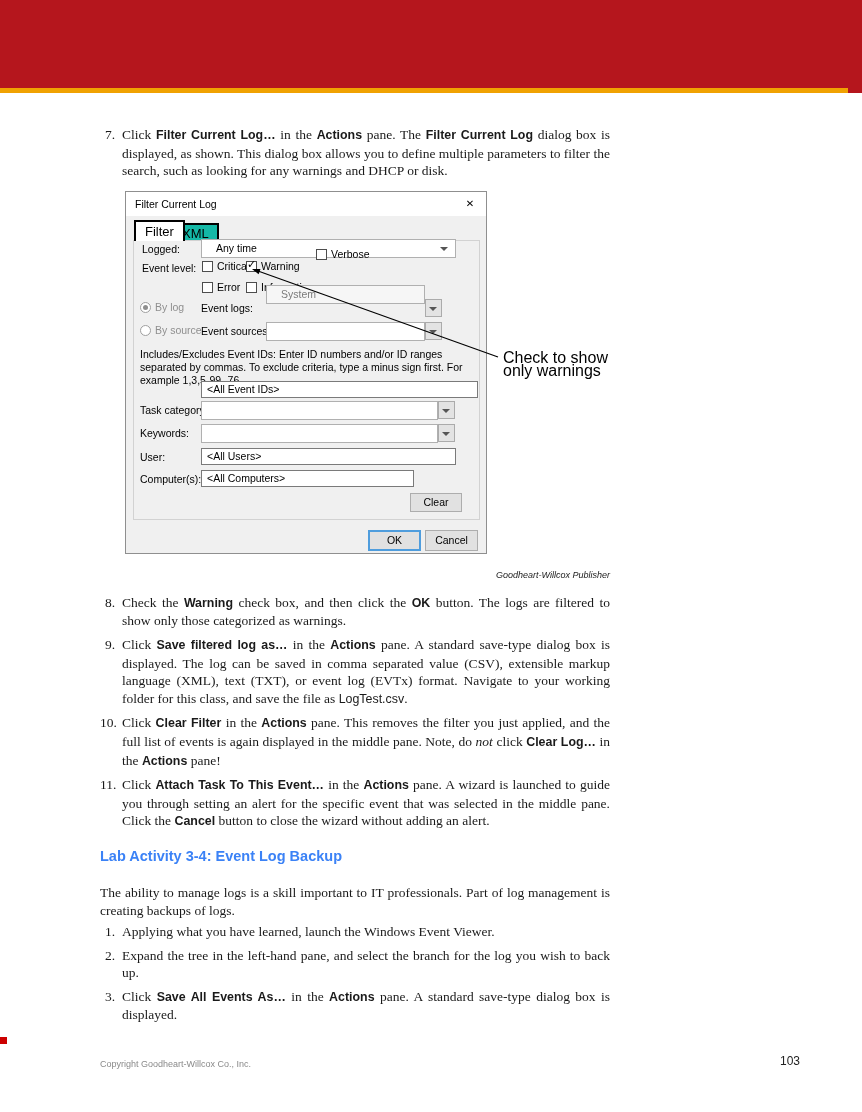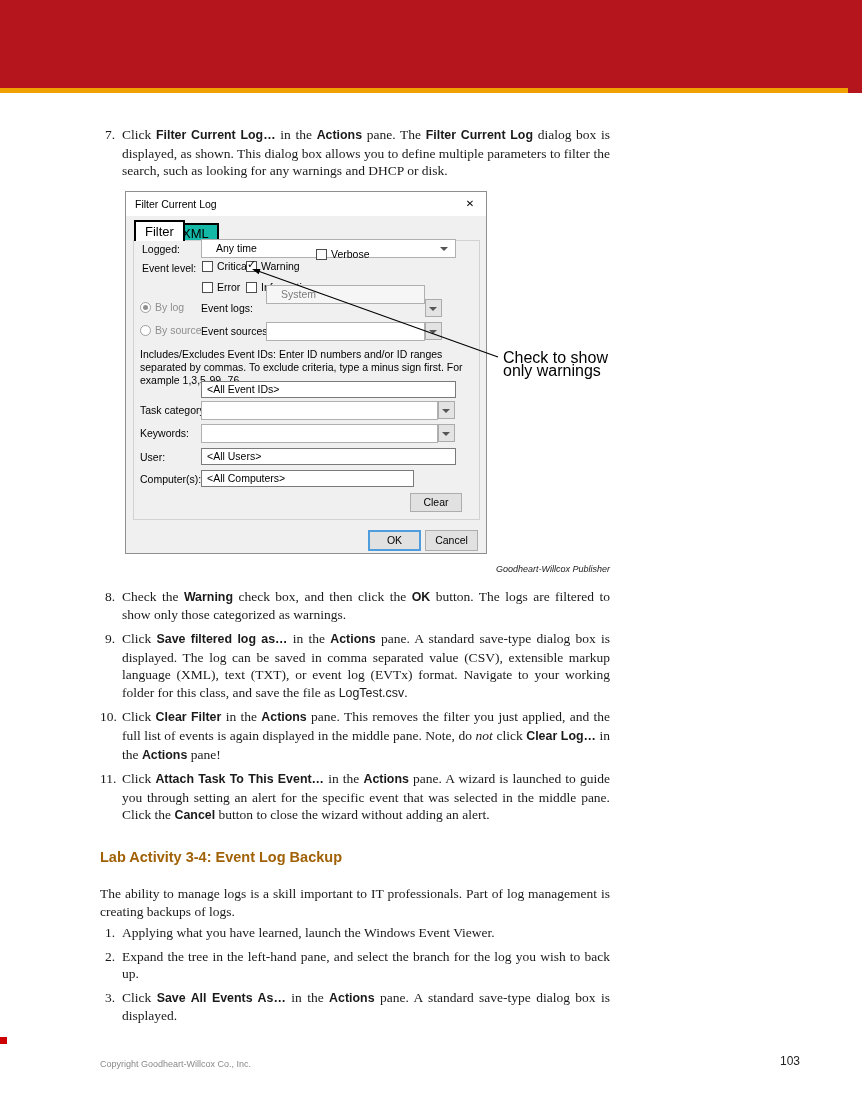--- a/index.html
+++ b/index.html
@@ -13,27 +13,27 @@
 
   
   .content{position:absolute;top:126px;left:100px;width:510px}
   .step{display:flex;margin-top:6px;font-size:13.5px;line-height:17.6px}
   .step:first-child{margin-top:0}
   .num{width:22px;flex:none;text-align:right;padding-right:7px}
   .txt{flex:1;text-align:justify}
   .b{font-family:"Liberation Sans",sans-serif;font-weight:700;font-size:12.4px}
   .i{font-style:italic}
   .sans{font-family:"Liberation Sans",sans-serif;font-size:12.4px}
-  .lab-heading{font-family:"Liberation Sans",sans-serif;font-weight:700;font-size:14.5px;color:#a16207;margin-top:24px}
+  .lab-heading{font-family:"Liberation Sans",sans-serif;font-weight:700;font-size:14.5px;color:#3b82f6;margin-top:17px}
   .para{font-size:13.5px;line-height:17.6px;margin-top:20px;text-align:justify}
   .steps-block{margin-top:4px}
 
   
   .figwrap{position:relative;height:366px;margin-top:11px}
-  .caption{text-align:right;font-family:"Liberation Sans",sans-serif;font-size:9px;font-style:italic;color:#222;margin-top:7px}
+  .caption{text-align:right;font-family:"Liberation Sans",sans-serif;font-size:9px;font-style:italic;color:#222;margin-top:13px}
   .anno{position:absolute;left:403px;top:160px;font-family:"Liberation Sans",sans-serif;font-size:16px;line-height:13.5px;color:#000}
   .anno-arrow{position:absolute;left:0;top:0;pointer-events:none}
 
   
   .dlg{position:absolute;left:25px;top:0;width:362px;height:363px;background:#f0f0f0;border:1px solid #8f8f8f;font-family:"Liberation Sans",sans-serif;font-size:10.5px;color:#000}
   .dlg-title{position:absolute;top:0;left:0;right:0;height:24px;background:#fff}
   .dlg-title .t{position:absolute;left:9px;top:6px;font-size:10.5px}
   .dlg-close{position:absolute;right:0;top:0;width:32px;height:23px;text-align:center;line-height:23px;font-size:10px;color:#000;cursor:default}
   .tab{position:absolute;border:2px solid #000000;font-size:13px}
   .tab-active{left:8px;top:28px;height:21px;line-height:20px;padding:0 9px;background:#fff;border-bottom:none;z-index:2}
@@ -137,21 +137,21 @@
           <span class="gray">By source</span>
         </div>
         <div class="lb" style="left:75px;top:133px">Event sources:</div>
         <div class="combo" style="left:140px;top:130px;width:159px"></div>
         <div class="dropbtn" style="left:299px;top:130px">
             <span class="chev"></span>
           </div>
 
         <div class="idshelp">Includes/Excludes Event IDs: Enter ID numbers and/or ID ranges separated by commas. To exclude criteria, type a minus sign first. For example 1,3,5-99,-76</div>
 
-        <div class="txtfield" style="left:75px;top:189px;width:255px">&lt;All Event IDs&gt;</div>
+        <div class="txtfield" style="left:75px;top:189px;width:277px">&lt;All Event IDs&gt;</div>
 
         <div class="lb" style="left:14px;top:212px">Task category:</div>
         <div class="combo" style="left:75px;top:209px;width:237px"></div>
         <div class="dropbtn" style="left:312px;top:209px">
             <span class="chev"></span>
           </div>
 
         <div class="lb" style="left:14px;top:235px">Keywords:</div>
         <div class="combo" style="left:75px;top:232px;width:237px"></div>
         <div class="dropbtn" style="left:312px;top:232px">

